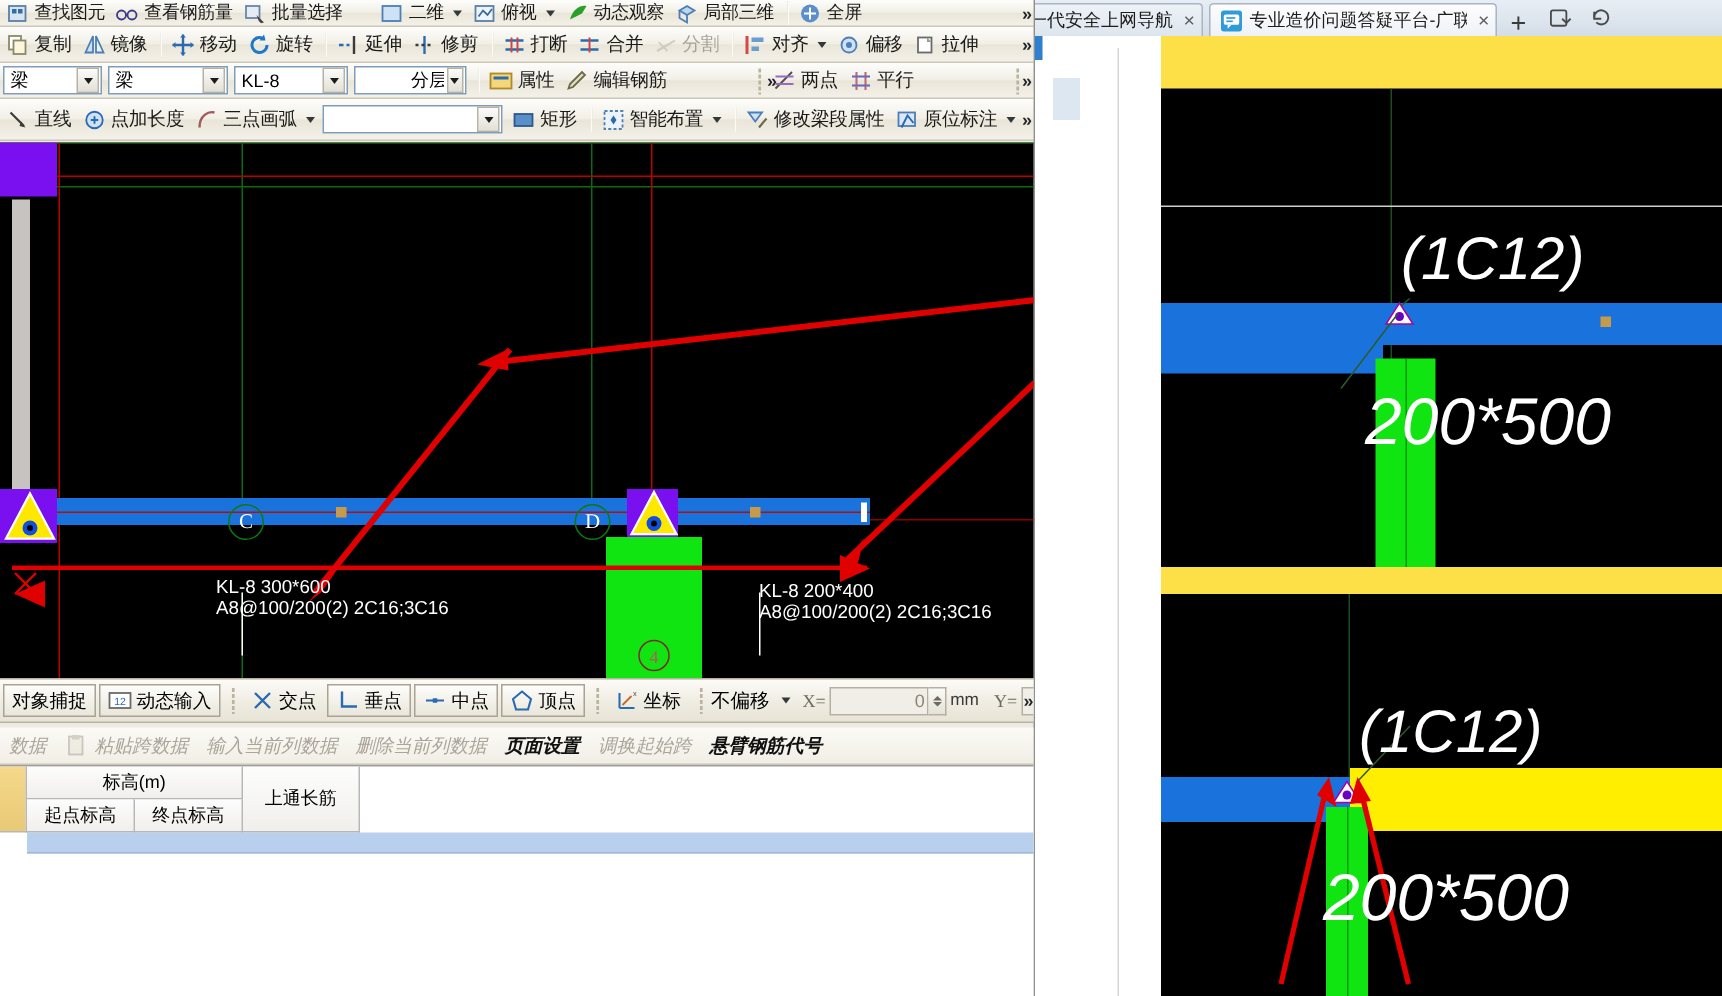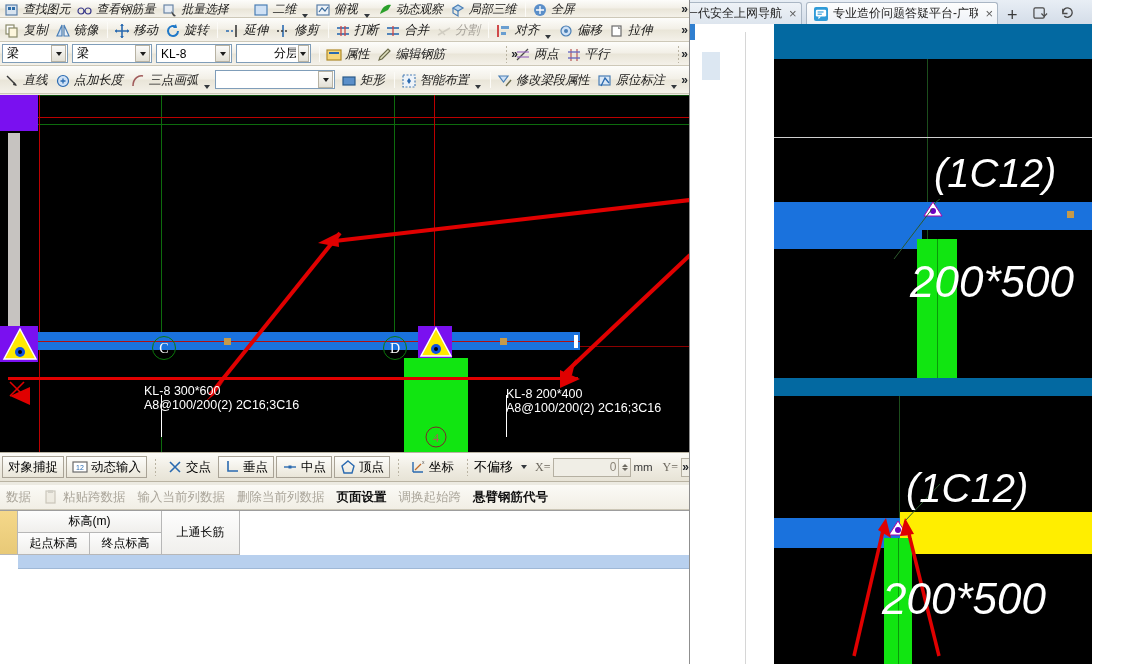--- a/index.html
+++ b/index.html
@@ -28,24 +28,23 @@
     white-space: nowrap;
     font-size: 12px; color: #1a1a1a;
     padding-left: 2px;
   }
   .tb0 { height: 18px; }
   .tb1 { height: 24px; }
   .tb2 { height: 24px; }
   .tb3 { height: 28px; }
 
   .ti {
-    display: inline-flex; align-items: flex-end; gap: 3px;
+    display: inline-flex; align-items: center; gap: 3px;
     padding: 1px 5px 1px 2px; height: 20px;
     cursor: default;
-    font-style: italic;
   }
   .ti.dis { color: #a6a29a; }
   .lab { font-size: 12.5px; letter-spacing: -.2px; }
   .tb0 .lab { font-size: 12px; }
 
   .sep {
     display: inline-block; width: 1px; height: 16px;
     background: #c9c4b4; margin: 0 4px;
     border-right: 1px solid #fcfbf7;
   }
@@ -141,21 +140,21 @@
   .eqlab { font-size: 12px; color: #6f6a60; margin: 0 3px 0 4px; font-family:"Liberation Serif",serif;}
 
   
   #gridtools {
     position: absolute; left: 0; top: 485px; width: 690px; height: 25px;
     background: linear-gradient(to bottom,#fbfaf6,#f1eee5);
     border-bottom: 1px solid #cbc6b6;
     display: flex; align-items: center; font-size: 12.5px;
     white-space: nowrap; padding-left: 0px;
   }
-  .gtool { padding: 0 6px; display: inline-flex; align-items: center; gap: 4px; }
+  .gtool { padding: 0 6px; display: inline-flex; align-items: center; gap: 4px; font-style: italic; }
   .gtool.dis { color: #aaa59a; }
   .gtool.bold { font-weight: bold; color: #111; }
 
   #grid {
     position: absolute; left: 0; top: 510px; width: 690px; height: 154px;
     background: #ffffff; overflow: hidden;
     border-top: 1px solid #9d9d9d;
   }
   .ghead { display: flex; height: 44px; }
   .gcell {
@@ -164,22 +163,22 @@
     display: flex; align-items: center; justify-content: center;
     font-size: 12px; color: #000; text-align: center; line-height: 13px;
   }
   .gtop { height: 22px; }
   .gbot { height: 22px; }
   .gcol { display: flex; flex-direction: column; }
   .selrow { height: 14px; background: #b8d0ee; border-bottom: 1px solid #9fb8d6;}
 
   
   #browser {
-    position: absolute; left: 690px; top: 0; width: 402px; height: 664px;
-    background: #0369a1; overflow: hidden;
+    position: absolute; left: 690px; top: 0; width: 458px; height: 664px;
+    background: #fde047; overflow: hidden;
   }
   #tabstrip {
     position: absolute; left: 0; top: 0; width: 458px; height: 24px;
     background: linear-gradient(to bottom,#e8eef5,#d4dde8);
     display: flex; align-items: flex-end;
   }
   .btab {
     height: 22px; display: flex; align-items: center; gap: 5px;
     padding: 0 4px 0 7px; font-size: 12px; color: #1c1c1c;
     background: linear-gradient(to bottom,#fdfdfd,#eef2f7);

